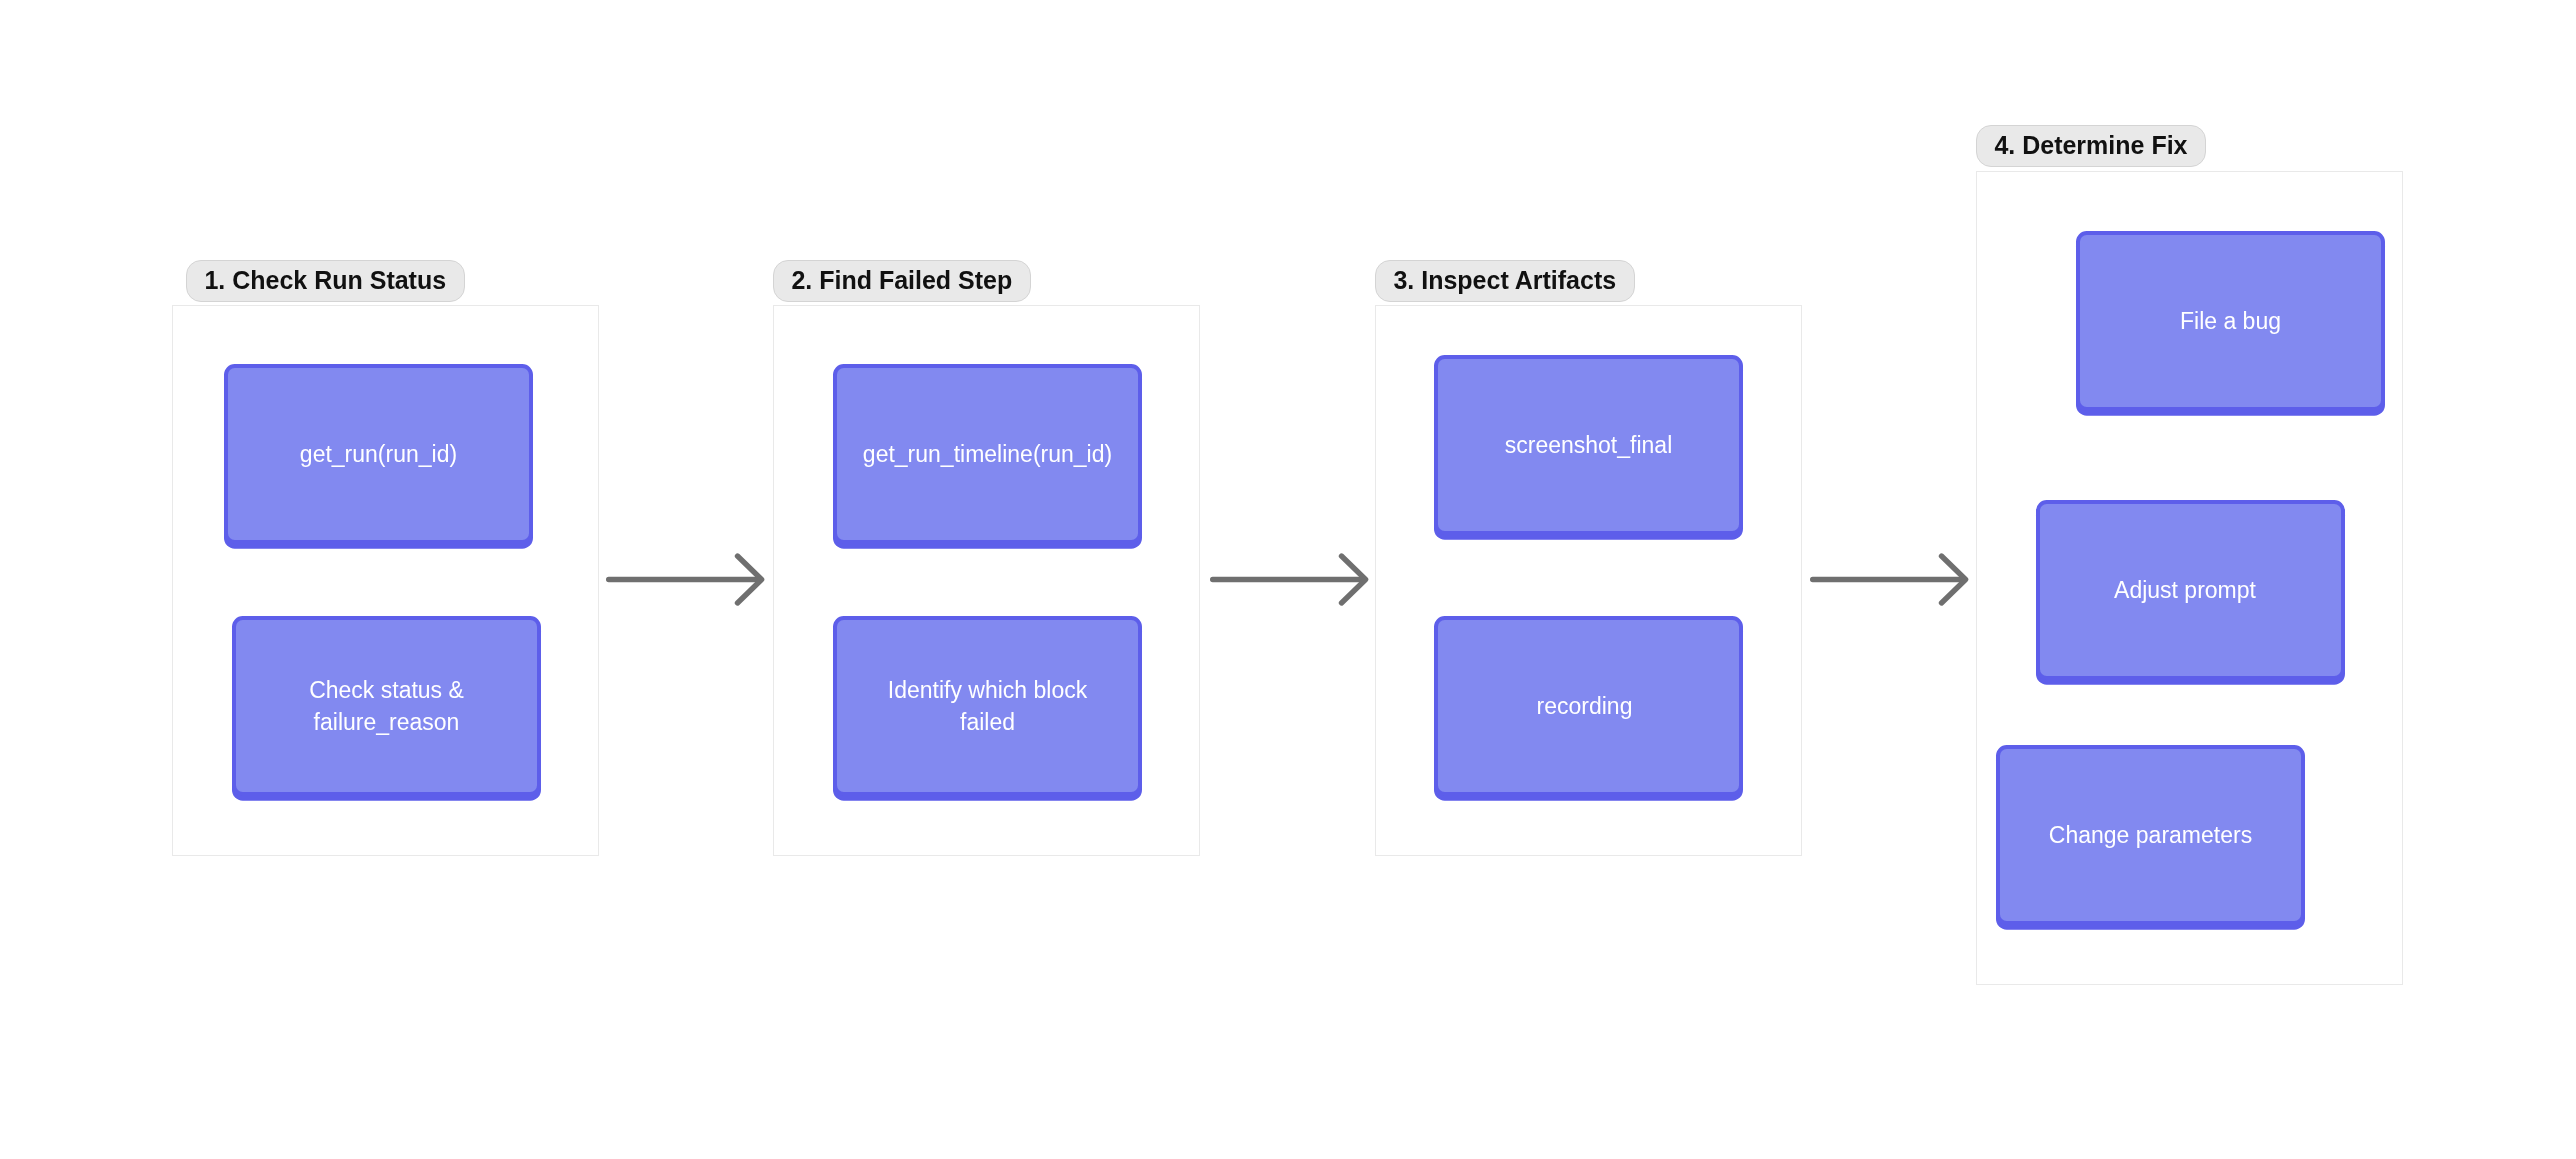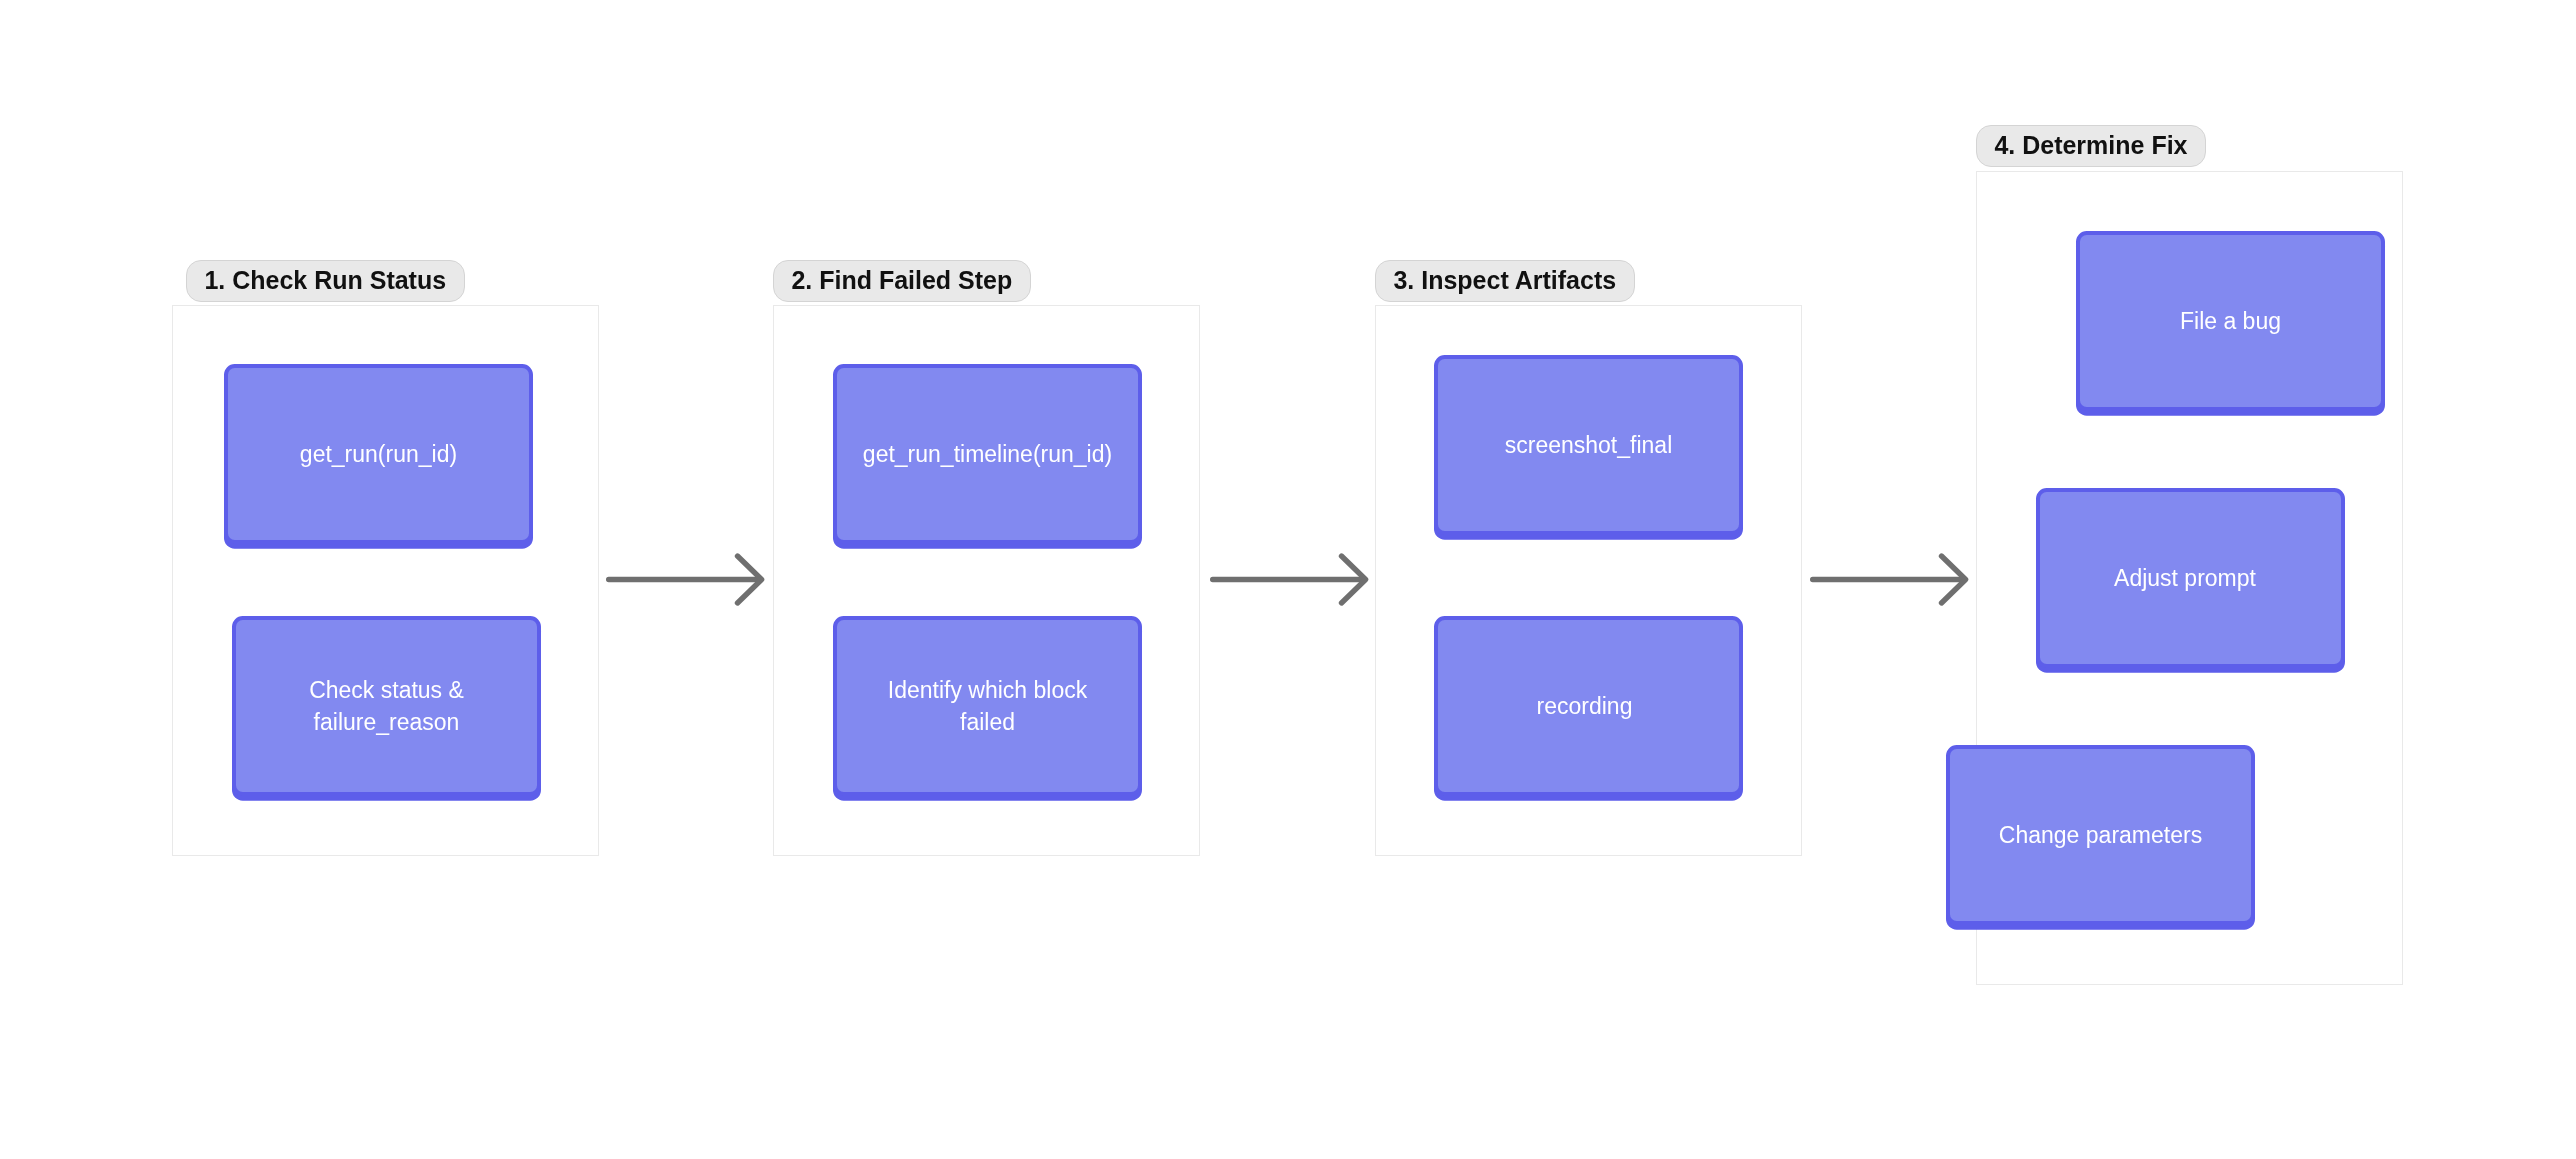--- a/index.html
+++ b/index.html
@@ -69,22 +69,22 @@
     white-space:pre-line;
     padding:0 27px;
   }
   .g1 .n1{left:224px;top:364px;}
   .g1 .n2{left:232px;top:616px;text-align:center;}
   .g2 .n1{left:833px;top:364px;}
   .g2 .n2{left:833px;top:616px;}
   .g3 .n1{left:1434px;top:355px;}
   .g3 .n2{left:1434px;top:616px;padding-left:19px;}
   .g4 .n1{left:2036px;top:231px;margin-left:40px;}
-  .g4 .n2{left:2036px;top:488px;padding-left:16px;}
-  .g4 .n3{left:1946px;top:745px;text-align:right;}
+  .g4 .n2{left:2036px;top:500px;padding-left:16px;}
+  .g4 .n3{left:1996px;top:745px;text-align:right;}
 
   
   .arrow{position:absolute;width:161px;height:81px;}
   .arrow line,.arrow polyline{
     stroke:var(--arrow);
     stroke-width:8;
     fill:none;
     stroke-linecap:round;
     stroke-linejoin:round;
   }

